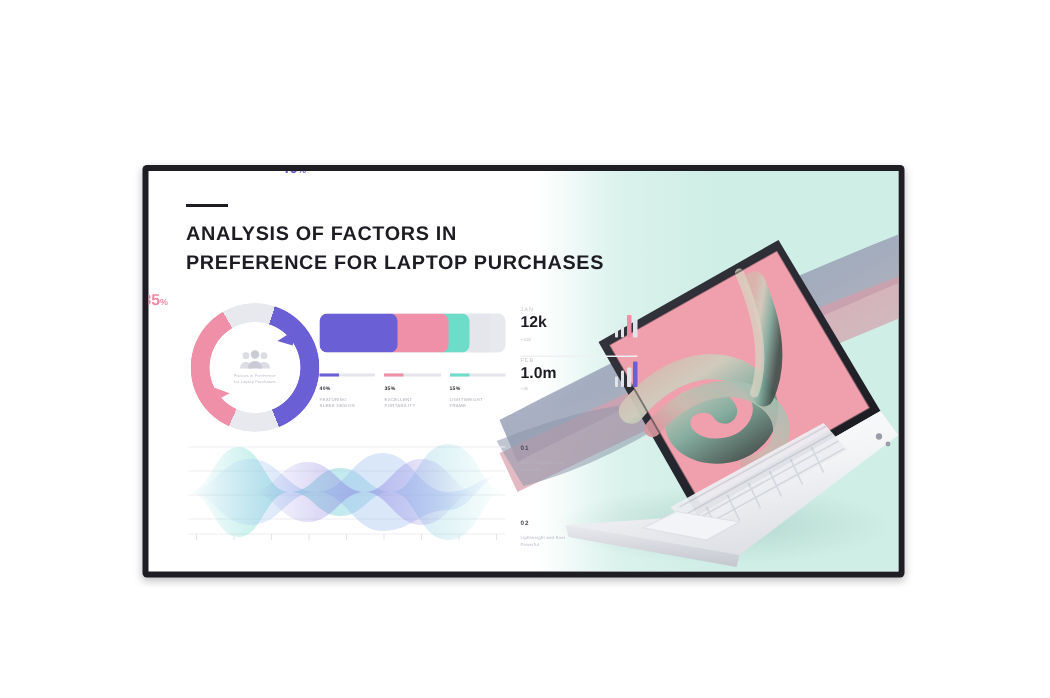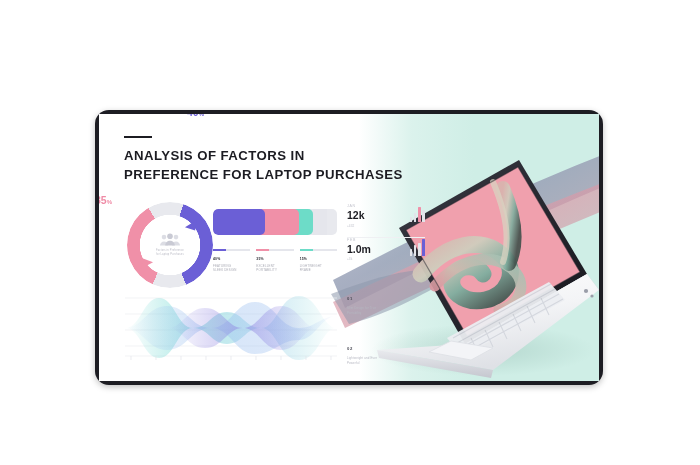--- a/index.html
+++ b/index.html
@@ -10,21 +10,21 @@
     overflow:hidden;
     position:relative;
   }
 
   
   #monitor {
     position:absolute;
     left:95px; top:110px;
     width:508px; height:275px;
     background:#1d1d23;
-    border-radius:14px;
+    border-radius:3px;
     padding:4px;
     box-shadow:0 2px 6px rgba(0,0,0,.25);
   }
   #screen {
     position:relative;
     width:100%; height:100%;
     background:#ffffff;
     overflow:hidden;
   }
 
@@ -101,21 +101,21 @@
 
   #legend { display:flex; margin-top:14px; gap:6px; }
   .legend-item { flex:1; }
   .legend-rule { height:2px; background:#e5e6ec; position:relative; margin-bottom:6px; }
   .legend-rule i { position:absolute; left:0; top:0; height:2px; width:13px; display:block; }
   .legend-pct { font-size:3.4px; font-weight:700; color:#2c2c33; letter-spacing:.2px; margin-bottom:2.5px; }
   .legend-name { font-size:2.9px; line-height:1.55; color:#a9aab4; letter-spacing:.2px; white-space:pre-line; }
 
   
   #kpis { position:absolute; left:248px; top:90px; width:78px; z-index:4; }
-  .kpi { display:flex; align-items:flex-start; justify-content:space-between; }
+  .kpi { display:flex; align-items:center; justify-content:space-between; }
   .kpi-month { font-size:3.6px; color:#c3c4cd; letter-spacing:.7px; margin-bottom:2px; }
   .kpi-value { font-size:10.5px; font-weight:700; color:#1c1c22; line-height:1; }
   .kpi-delta { font-size:3.2px; color:#c3c4cd; margin-top:3px; }
   .spark { display:flex; align-items:flex-end; gap:1.7px; height:18px; }
   .spark b { display:block; width:2.6px; background:#e3e4ea; border-radius:.6px; }
   .kpi-divider { height:1px; background:#eff0f3; margin:9px 0 0; }
 
   
   #wave-card { position:absolute; left:26px; top:178px; width:212px; height:72px; z-index:4; }
   #wave-card svg { display:block; width:100%; height:100%; }

